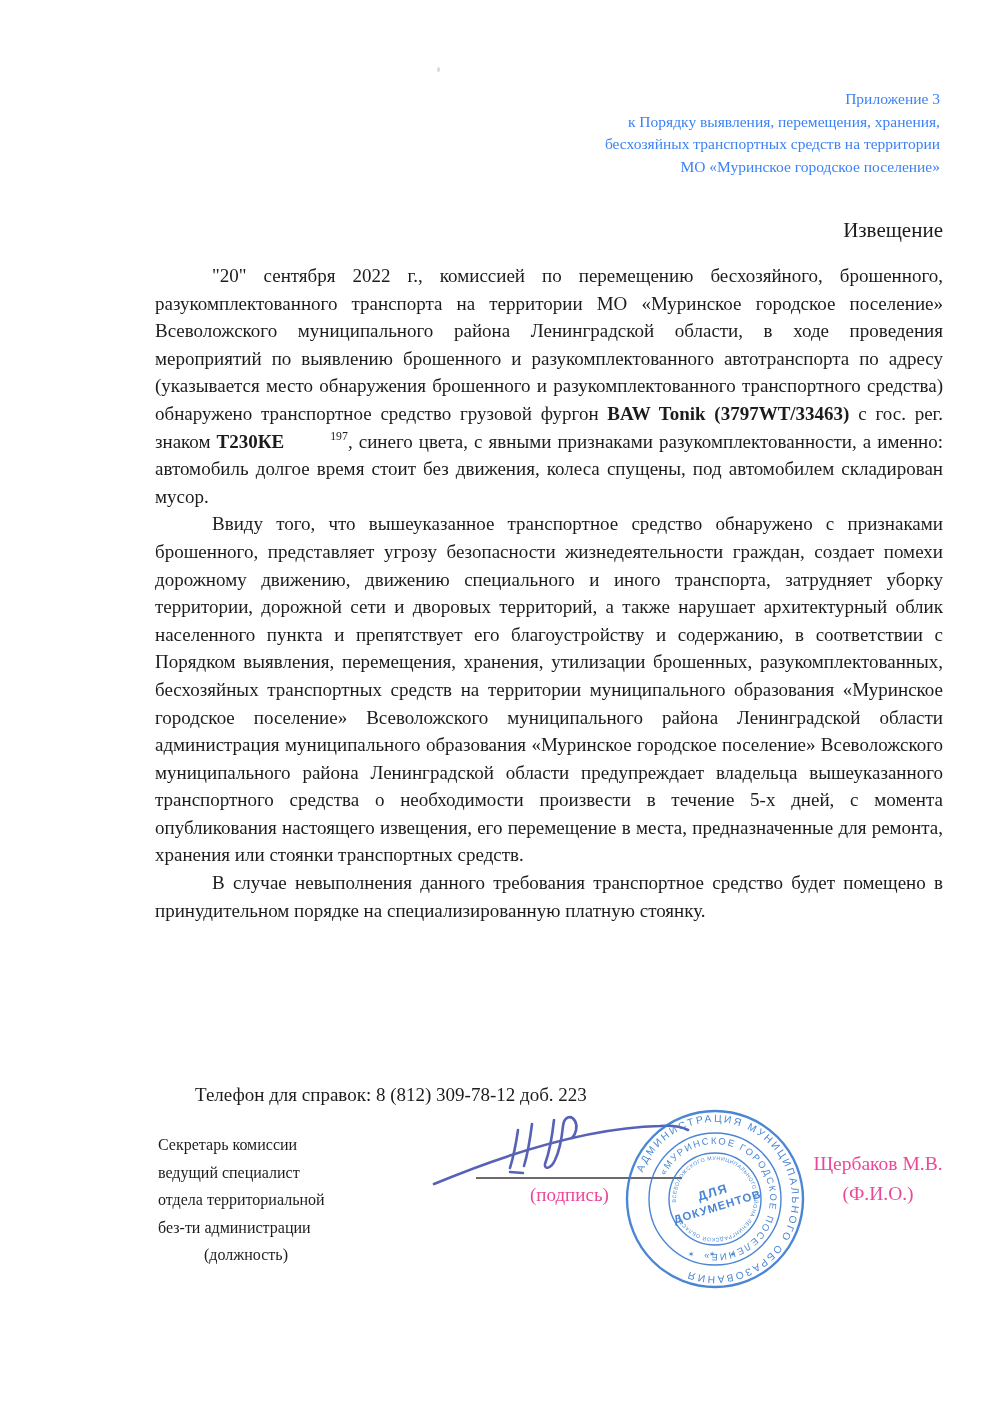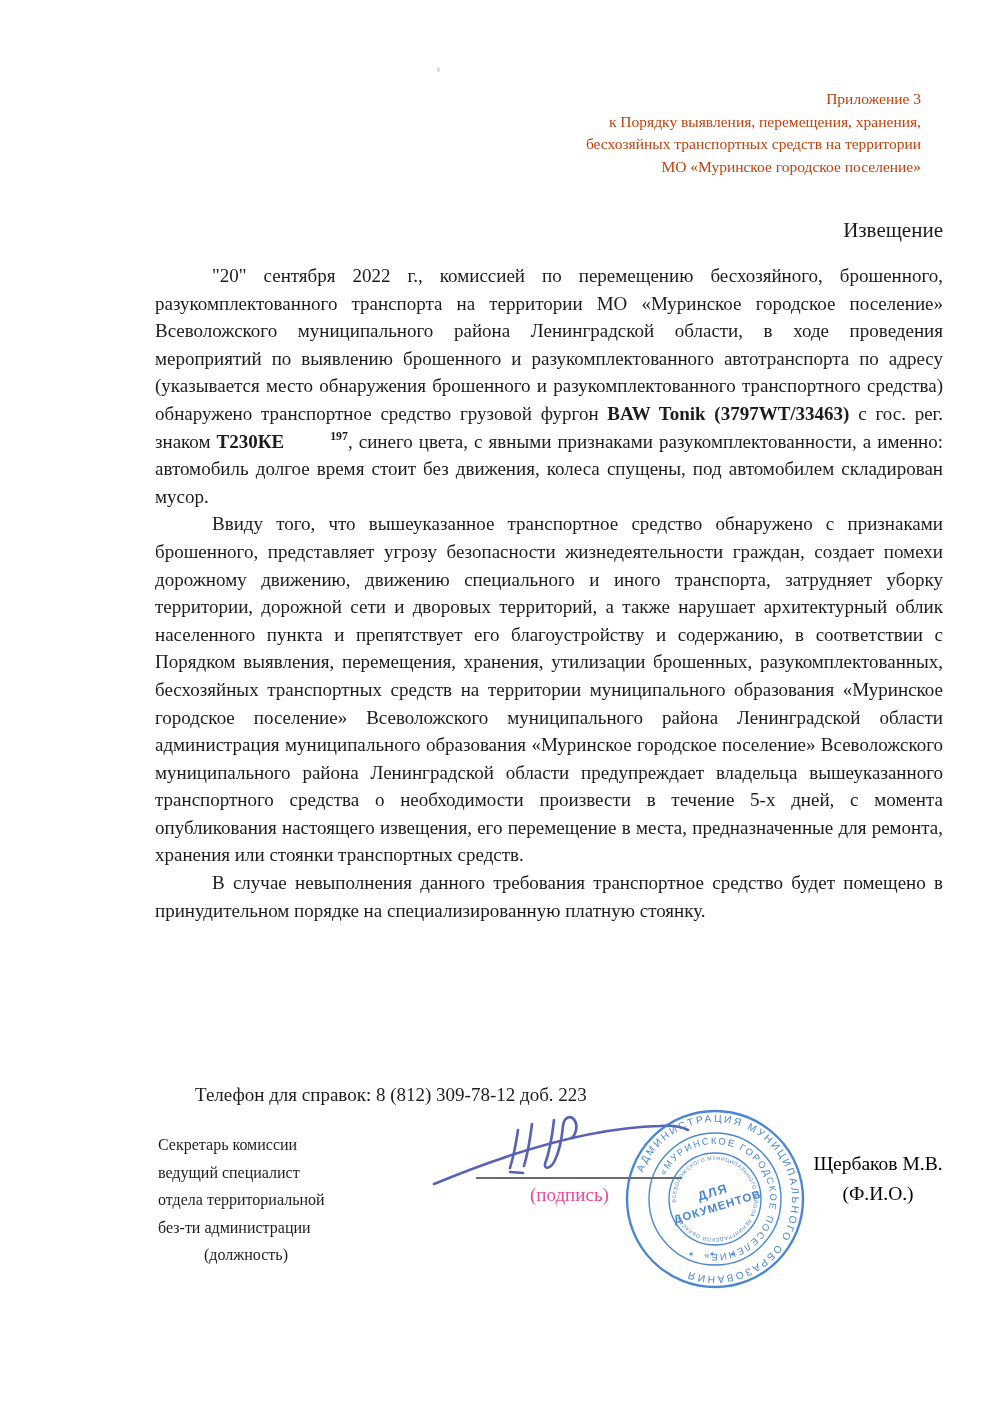--- a/index.html
+++ b/index.html
@@ -6,58 +6,58 @@
   .page {
     position:relative;
     width:1000px; height:1414px;
     margin:0 auto;
     background:#ffffff;
     color:#1c1c1c;
     font-family:"Liberation Serif", serif;
     overflow:hidden;
   }
   .appendix {
-    position:absolute; top:88px; right:79px;
+    position:absolute; top:88px; right:60px;
     width:420px;
     text-align:right;
     font-size:15.5px; line-height:22.5px;
-    color:#c2410c;
+    color:#3b82f6;
   }
   .doc-title {
     position:absolute; top:218px; left:155px; width:788px;
     text-align:right;
     font-size:21px;
     color:#1b1b1b;
   }
   .doc-body {
     position:absolute; top:262px; left:155px; width:788px;
     font-size:19px; line-height:27.6px;
     text-align:justify;
     color:#1c1c1c;
   }
   .doc-body p { margin:0; text-indent:57px; }
-  .doc-body sup { font-size:0.62em; vertical-align:super; line-height:0; font-weight:bold;margin-left:46px; }
+  .doc-body sup { font-size:0.62em; vertical-align:super; line-height:0; font-weight:normal;margin-left:46px; }
   .doc-body b { font-weight:bold; }
   .phone-line {
     position:absolute; top:1084px; left:155px;
     font-size:19px; color:#1c1c1c;margin-left:40px;
   }
   .position-block {
     position:absolute; top:1131px; left:158px; width:250px;
     font-size:16px; line-height:27.5px; color:#1c1c1c;
   }
   .position-caption { padding-left:46px; }
   .sig-svg { position:absolute; top:1100px; left:424px; width:302px; height:102px; }
   .sig-caption {
     position:absolute; top:1184px; left:530px;
     font-size:19px; color:#ec4899;
   }
   .name-block {
     position:absolute; top:1149px; left:796px; width:164px;
-    text-align:center; font-size:19.5px; line-height:30px; color:#000000;
+    text-align:center; font-size:19.5px; line-height:30px; color:#ec4899;
   }
   .stamp-svg {
     position:absolute; top:1108px; left:624px; width:182px; height:182px;
     opacity:0.92;
   }
   .speck { position:absolute; top:67px; left:437px; width:3px; height:5px; background:#d9d9d9; border-radius:50%; }
 </style>
 </head>
 <body>
 

